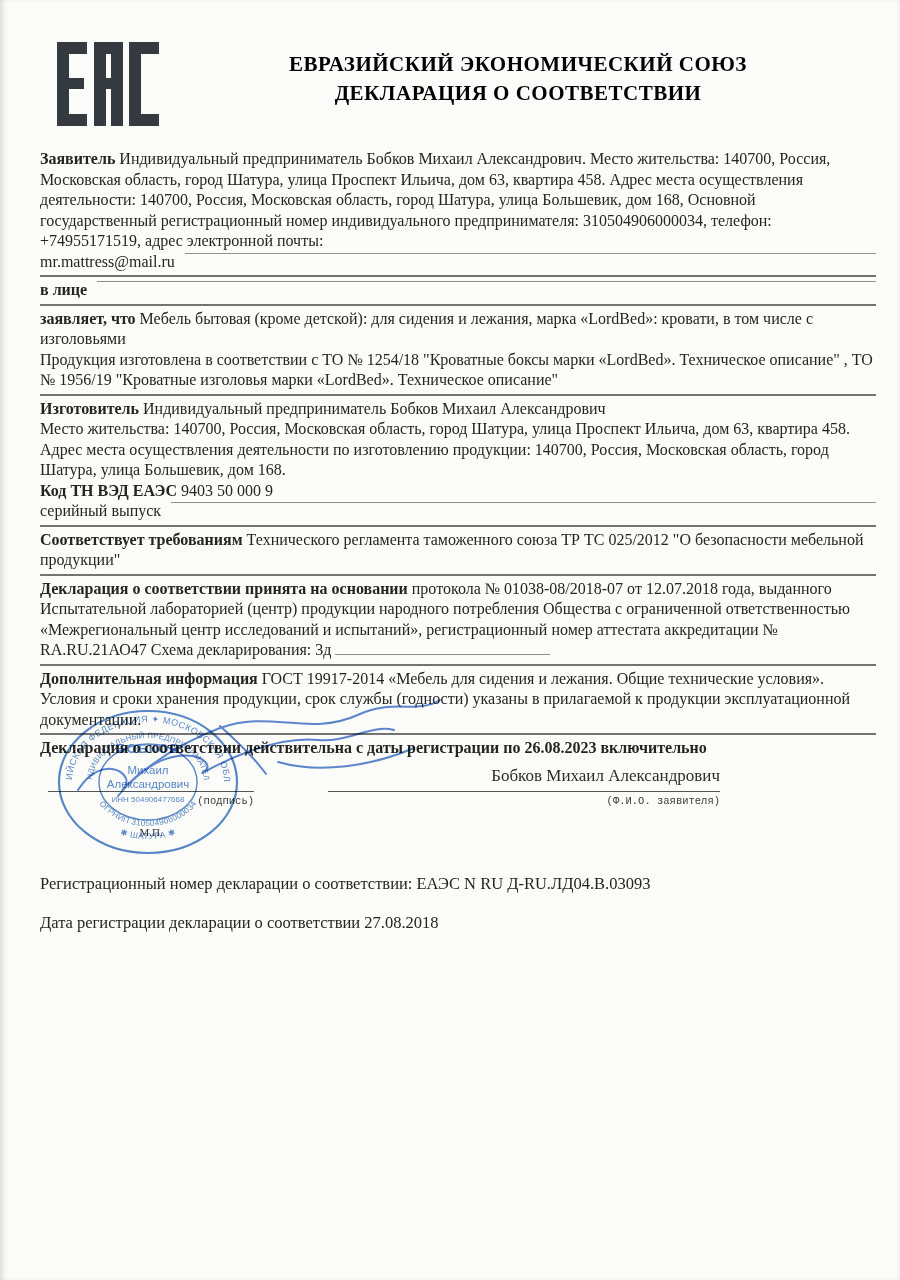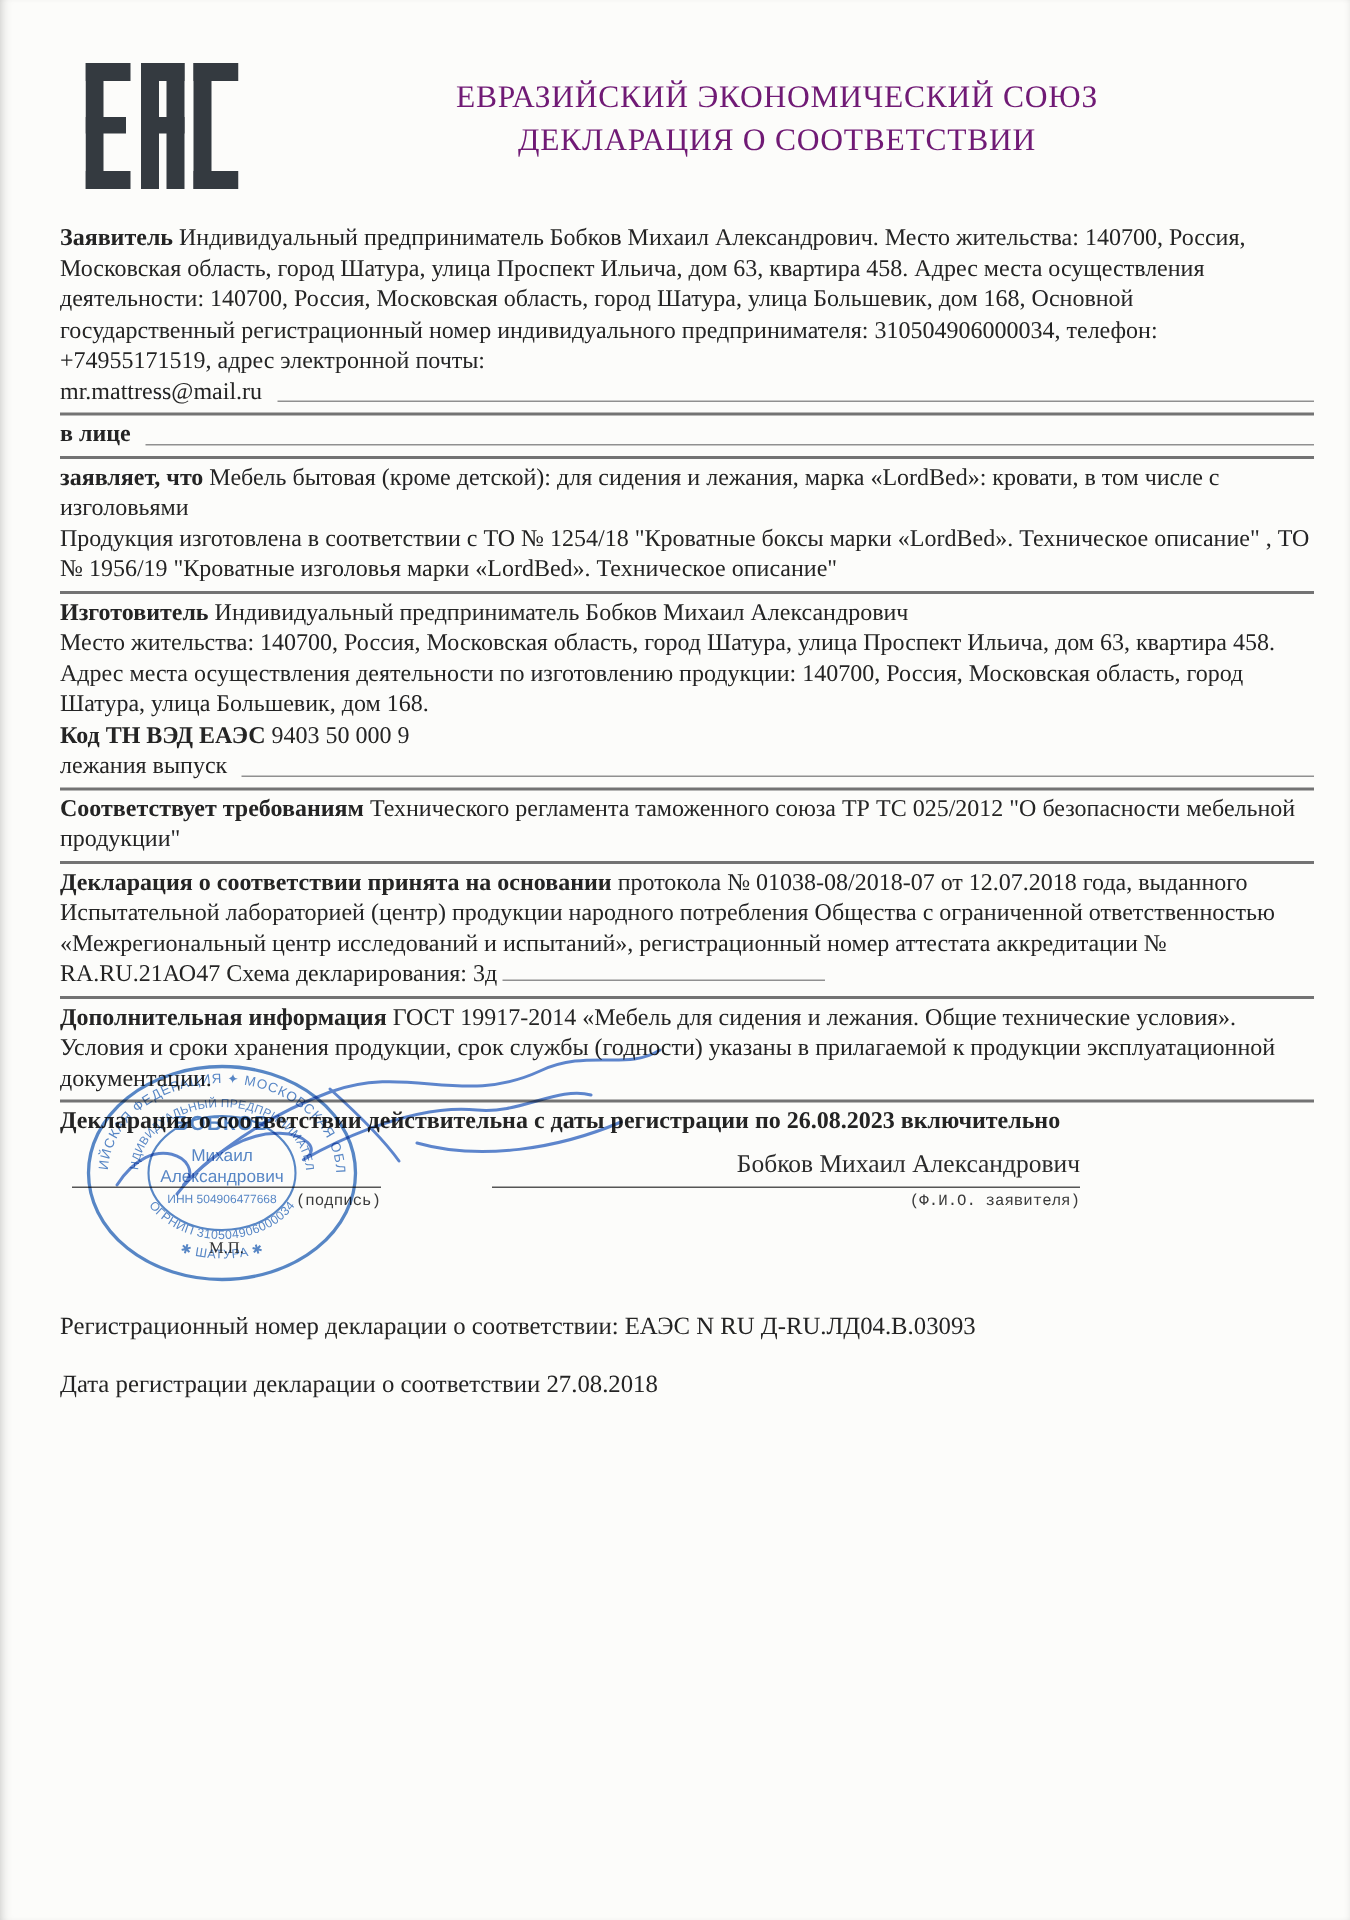--- a/index.html
+++ b/index.html
@@ -8,28 +8,28 @@
     background:#fcfcfa; overflow:hidden;
     font-family:"Liberation Serif", serif; color:#242424;
     box-shadow: inset 6px 0 8px -6px rgba(0,0,0,.25), inset -3px 0 6px -4px rgba(0,0,0,.12);
   }
   .content { position:absolute; left:40px; top:42px; width:836px; }
 
   
   .hdr { position:relative; height:104px; }
   .eac-logo { position:absolute; left:17px; top:0; }
   .titles { position:absolute; left:130px; right:10px; top:8px; text-align:center;
-            font-weight:normal; font-size:21px; line-height:29px; letter-spacing:.5px; color:#701a75; }
+            font-weight:bold; font-size:21px; line-height:29px; letter-spacing:.5px; color:#000000; }
 
   
   .para { font-size:16px; line-height:20.5px; margin:0; }
   .b { font-weight:bold; }
   .rule-b { border-bottom:2px solid #737373; padding-bottom:3px; }
   .sec { margin-top:3px; }
-  .fill-row { display:flex; align-items:flex-end; }
+  .fill-row { display:flex; align-items:flex-start; }
   .fill { flex:1; border-bottom:1px solid #909090; margin:0 0 4px 10px; height:1px; }
   .fill-inline { display:inline-block; width:215px; border-bottom:1px solid #909090; height:2px; }
 
   
   .sigblock { position:relative; height:96px; margin-top:5px; font-size:16px; }
   .sigline { position:absolute; border-top:1.5px solid #555; height:0; }
   .cap { position:absolute; text-align:right; font-family:Liberation Mono, monospace;
          font-size:10.5px; color:#3a3a3a; }
   .fio-name { position:absolute; text-align:right; font-size:17px; color:#2b2b2b; }
   .mp { position:absolute; text-align:center; font-family:Liberation Serif, serif;
@@ -105,21 +105,21 @@
       <p class="para">
         <span class="b">Изготовитель</span>
         <span>Индивидуальный предприниматель Бобков Михаил Александрович</span>
       </p>
       <p class="para">Место жительства: 140700, Россия, Московская область, город Шатура, улица Проспект Ильича, дом 63, квартира 458. Адрес места осуществления деятельности по изготовлению продукции: 140700, Россия, Московская область, город Шатура, улица Большевик, дом 168.</p>
       <p class="para">
         <span class="b">Код ТН ВЭД ЕАЭС</span>
         <span>9403 50 000 9</span>
       </p>
       <div class="fill-row">
-        <span class="para">лежания выпуск</span>
+        <span class="para">серийный выпуск</span>
         <span class="fill"></span>
       </div>
     </div>
 
     <div class="sec rule-b">
       <p class="para">
         <span class="b">Соответствует требованиям</span>
         <span>Технического регламента таможенного союза ТР ТС 025/2012 "О безопасности мебельной продукции"</span>
       </p>
     </div>

